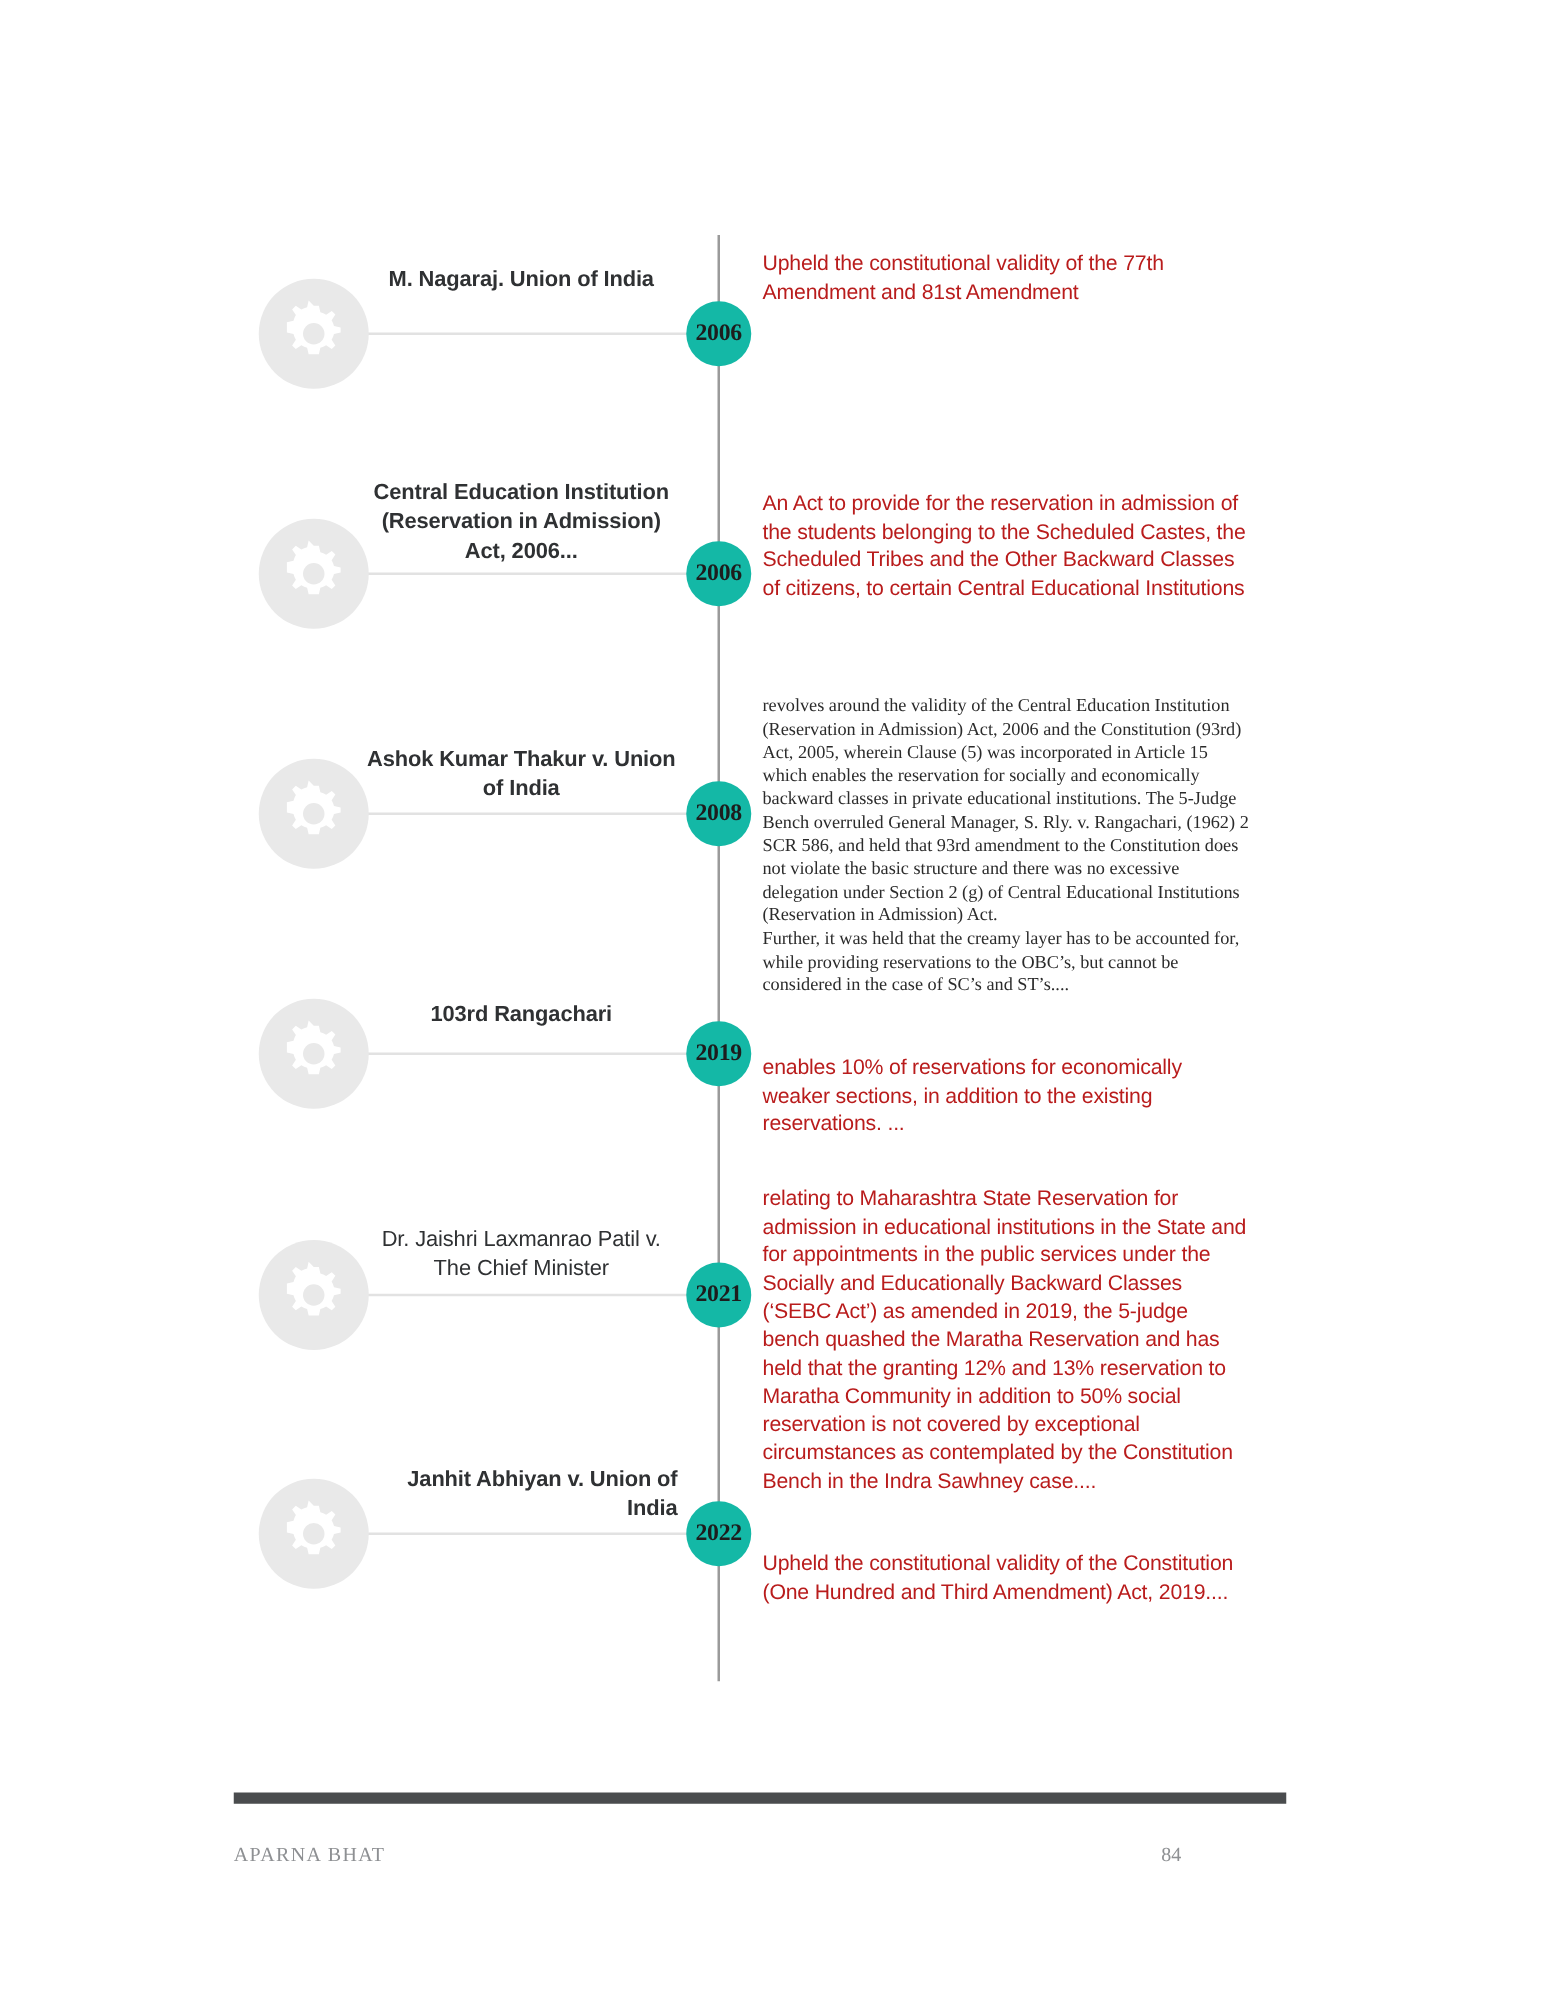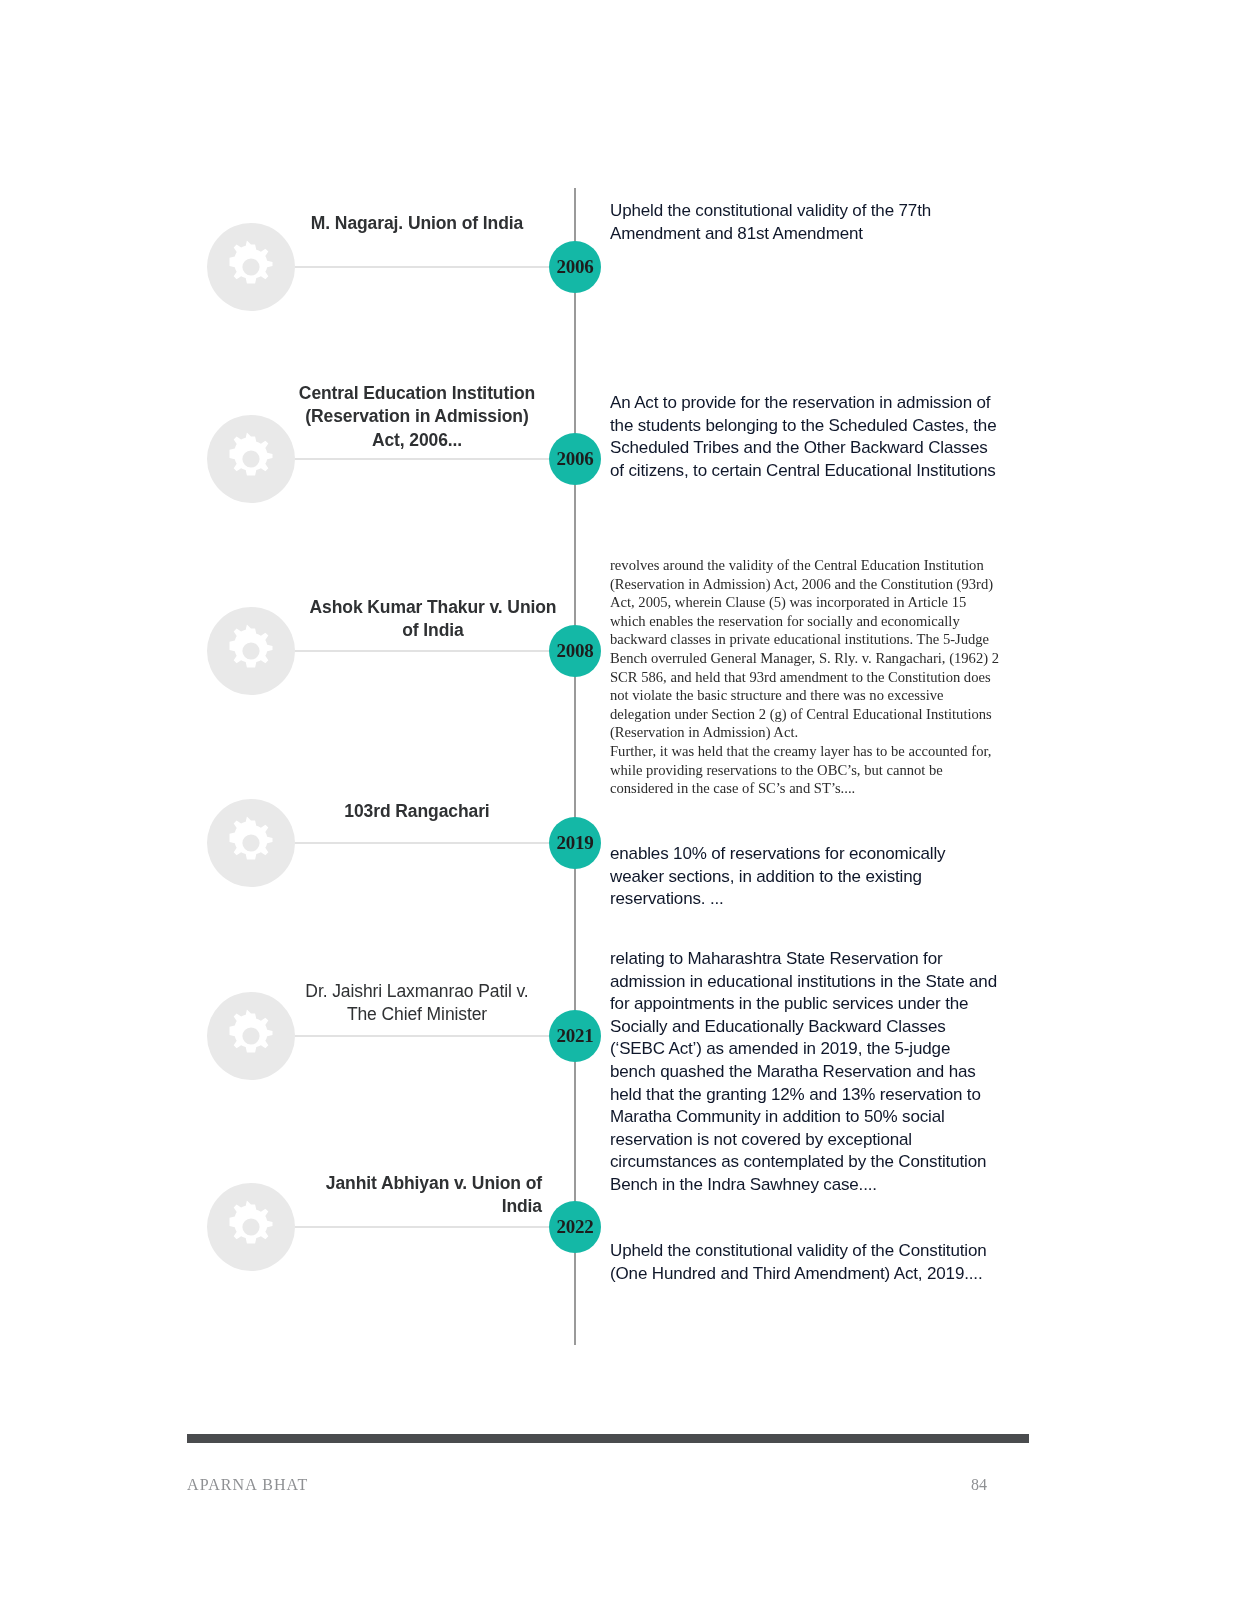--- a/index.html
+++ b/index.html
@@ -62,21 +62,21 @@
     font-family:"Liberation Serif", serif;
     font-weight:bold;
     font-size:19px;
     color:#1d1d1d;
     letter-spacing:-0.2px;
   }
 
   .desc{
     position:absolute;
     left:610px;width:390px;
-    color:#0f172a;
+    color:#b91c1c;
     font-size:17px;
     line-height:1.33;
     letter-spacing:-0.15px;
   }
   .desc.serif{
     font-family:"Liberation Serif", serif;
     font-size:14.6px;
     line-height:1.275;
     color:#2b2b2b;
     letter-spacing:0px;
@@ -95,21 +95,21 @@
     position:absolute;
     left:187px;top:1476px;
     font-family:"Liberation Serif", serif;
     font-size:16px;
     letter-spacing:1.1px;
     color:#8e9093;
   }
   .footer-page{
     position:absolute;
     left:929px;top:1476px;
-    width:100px;text-align:center;
+    width:100px;text-align:left;
     font-family:"Liberation Serif", serif;
     font-size:16px;
     color:#8e9093;
   }
 </style>
 </head>
 <body>
 
 <div class="page">
 
@@ -142,21 +142,21 @@
   </div>
 
   <div class="row">
     <div class="connector" style="top:650px;"></div>
     <div class="gear" style="top:607px;">
       <svg width="54" height="54" viewBox="0 0 54 54" aria-hidden="true">
         <path fill="#ffffff" d="M27 4.5 l4.1 0 1.2 5.3 a17.8 17.8 0 0 1 4.6 1.9 l4.5-3 2.9 2.9 -3 4.5 a17.8 17.8 0 0 1 1.9 4.6 l5.3 1.2 0 4.1 -5.3 1.2 a17.8 17.8 0 0 1-1.9 4.6 l3 4.5 -2.9 2.9 -4.5-3 a17.8 17.8 0 0 1-4.6 1.9 l-1.2 5.3 -4.1 0 -4.1 0 -1.2-5.3 a17.8 17.8 0 0 1-4.6-1.9 l-4.5 3 -2.9-2.9 3-4.5 a17.8 17.8 0 0 1-1.9-4.6 l-5.3-1.2 0-4.1 0-4.1 5.3-1.2 a17.8 17.8 0 0 1 1.9-4.6 l-3-4.5 2.9-2.9 4.5 3 a17.8 17.8 0 0 1 4.6-1.9 l1.2-5.3 z"></path>
         <circle cx="27" cy="27" r="8.6" fill="#e9e9e9"></circle>
       </svg>
     </div>
-    <div class="label" style="top:596px;margin-left:16px;">Ashok Kumar Thakur v. Union of India</div>
+    <div class="label" style="top:596px;">Ashok Kumar Thakur v. Union of India</div>
     <div class="badge" style="top:625px;">2008</div>
     <div class="desc serif" style="top:556px;">revolves around the <b>validity of the Central Education Institution (Reservation in Admission) Act, 2006 and the Constitution (93rd) Act, 2005,</b> wherein <b>Clause (5) was incorporated in Article 15</b> which enables the <b>reservation for socially and economically backward classes in private educational institutions.</b> The 5-Judge Bench <b>overruled General Manager, S. Rly. v. Rangachari,</b> (1962) 2 SCR 586, and held that 93rd amendment to the Constitution does not violate the basic structure and there was no excessive delegation under Section 2 (g) of Central Educational Institutions (Reservation in Admission) Act.<br>Further, it was held that the <b>creamy layer has to be accounted for,</b> while providing reservations to the OBC’s, but cannot be considered in the case of SC’s and ST’s....</div>
   </div>
 
   <div class="row">
     <div class="connector" style="top:842px;"></div>
     <div class="gear" style="top:799px;">
       <svg width="54" height="54" viewBox="0 0 54 54" aria-hidden="true">
         <path fill="#ffffff" d="M27 4.5 l4.1 0 1.2 5.3 a17.8 17.8 0 0 1 4.6 1.9 l4.5-3 2.9 2.9 -3 4.5 a17.8 17.8 0 0 1 1.9 4.6 l5.3 1.2 0 4.1 -5.3 1.2 a17.8 17.8 0 0 1-1.9 4.6 l3 4.5 -2.9 2.9 -4.5-3 a17.8 17.8 0 0 1-4.6 1.9 l-1.2 5.3 -4.1 0 -4.1 0 -1.2-5.3 a17.8 17.8 0 0 1-4.6-1.9 l-4.5 3 -2.9-2.9 3-4.5 a17.8 17.8 0 0 1-1.9-4.6 l-5.3-1.2 0-4.1 0-4.1 5.3-1.2 a17.8 17.8 0 0 1 1.9-4.6 l-3-4.5 2.9-2.9 4.5 3 a17.8 17.8 0 0 1 4.6-1.9 l1.2-5.3 z"></path>
         <circle cx="27" cy="27" r="8.6" fill="#e9e9e9"></circle>

